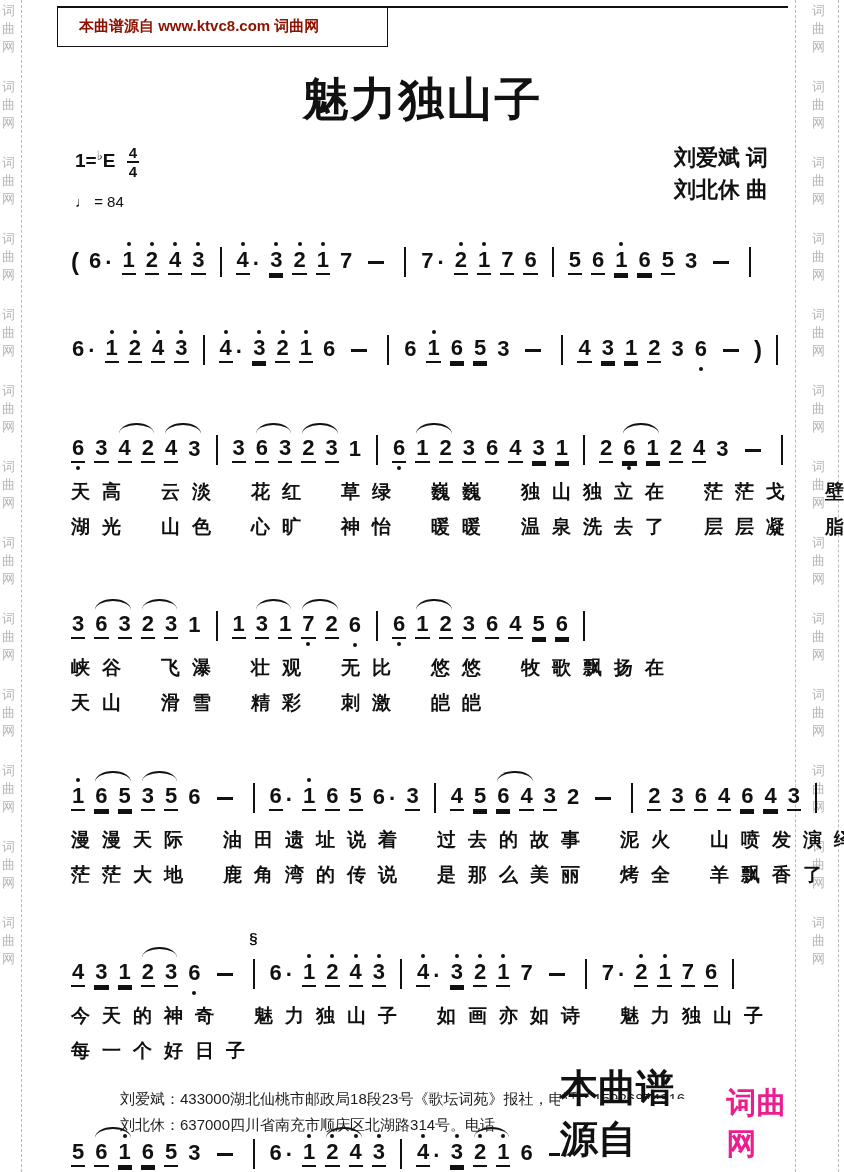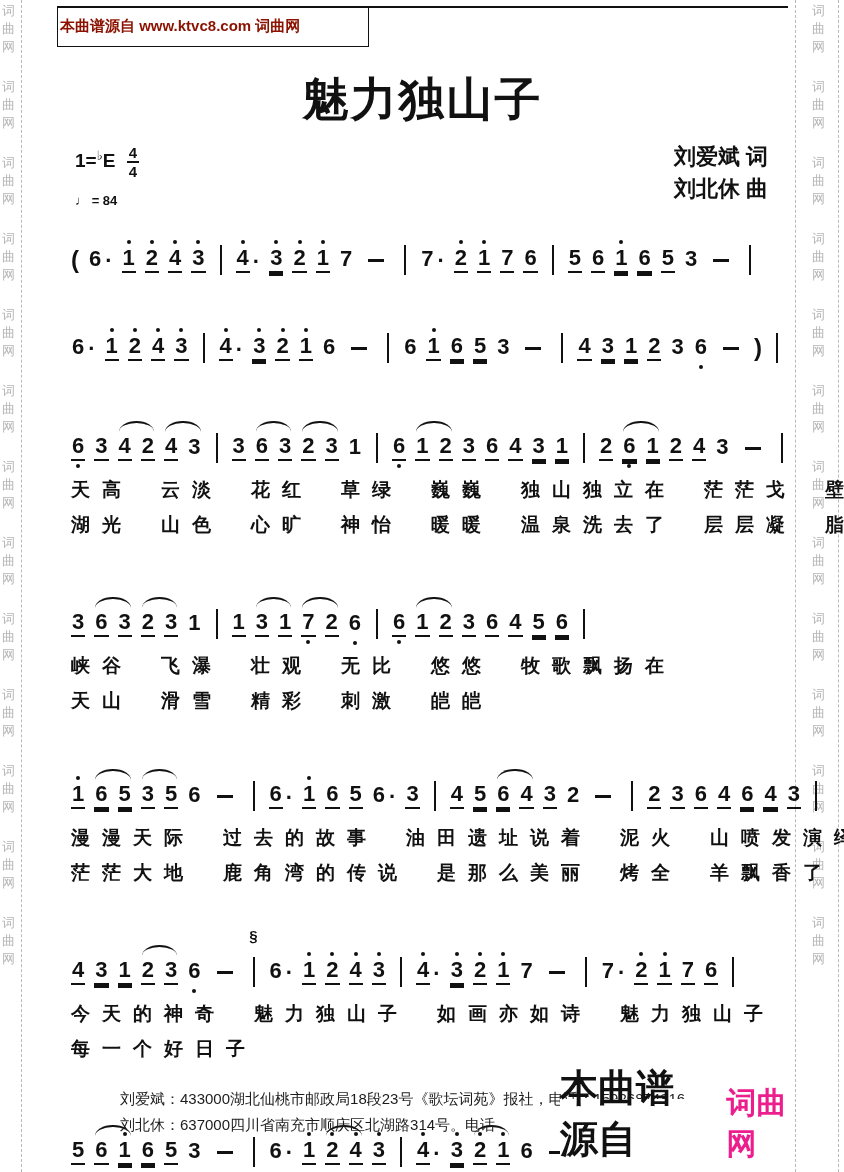--- a/index.html
+++ b/index.html
@@ -9,30 +9,30 @@
     overflow:hidden;
   }
   
   .side-col{position:absolute;top:0;bottom:0;display:flex;flex-direction:column;
     align-items:center;font-size:13px;color:#b6b6b6;line-height:1;padding-top:4px;}
   .side-col .sc{margin-bottom:5px;}
   .side-col .gap{height:22px;}
   .dash-line{position:absolute;top:0;bottom:0;width:0;border-left:1px dashed #b9b9b9;}
   
   .content{position:absolute;left:57px;top:6px;width:731px;border-top:2px solid #111;}
-  .header-box{border:1px solid #111;border-top:none;width:300px;padding:9px 8px 10px 2px;}
+  .header-box{border:1px solid #111;border-top:none;width:300px;padding:9px 8px 10px 21px;}
   .header-box span{font-size:15px;font-weight:bold;}
   .page-title{text-align:center;font-size:46px;font-weight:bold;letter-spacing:2px;margin-top:22px;}
   .meta-row{display:flex;justify-content:space-between;align-items:center;margin-top:6px;padding:0 20px 0 18px;}
   .keysig{font-weight:bold;font-size:19px;margin-top:8px;}
   .keysig .flat{font-size:13px;vertical-align:super;}
   .meter{display:inline-block;vertical-align:middle;text-align:center;line-height:1;font-size:15px;margin-left:6px;}
   .meter .mtop{border-bottom:2px solid #111;padding:0 2px 1px;}
   .meter .mbot{padding-top:1px;}
-  .tempo{font-weight:bold;font-size:13px;margin-top:14px;}
+  .tempo{font-weight:normal;font-size:15px;margin-top:14px;}
   .credits{text-align:right;font-size:22px;font-weight:bold;line-height:1.45;}
   
   #score{padding:0 6px 0 14px;}
   .system{margin-top:36px;}
   .notes-row{display:flex;align-items:center;gap:9px;font-weight:bold;font-size:22px;height:40px;padding-top:14px;}
   .note{position:relative;display:inline-flex;align-items:flex-end;}
   .num{position:relative;line-height:1;padding:0 1px 2px;}
   .u1 .num{border-bottom:2px solid #111;}
   .u2 .num{border-bottom:2px solid #111;box-shadow:0 3px 0 0 #111;}
   .d-up .num::before{content:"";position:absolute;top:-7px;left:50%;transform:translateX(-50%);
@@ -654,22 +654,22 @@
           <span class="note u2">
             <span class="num">4</span>
           </span>
           <span class="note u1">
             <span class="num">3</span>
           </span>
           <span class="bar"></span>
         </div>
         <div class="lyric-row">
           <span>漫漫天际</span>
+          <span>油田遗址说着</span>
           <span>过去的故事</span>
-          <span>油田遗址说着</span>
           <span>泥火</span>
           <span>山喷发演绎</span>
         </div>
         <div class="lyric-row">
           <span>茫茫大地</span>
           <span>鹿角湾的传说</span>
           <span>是那么美丽</span>
           <span>烤全</span>
           <span>羊飘香了</span>
         </div>

